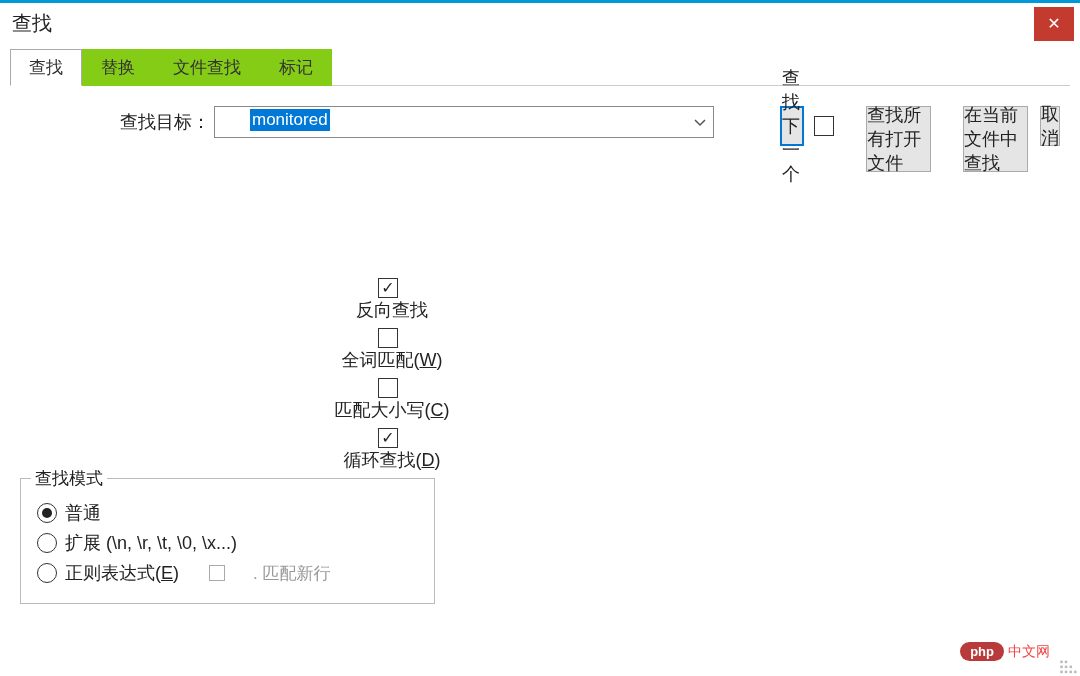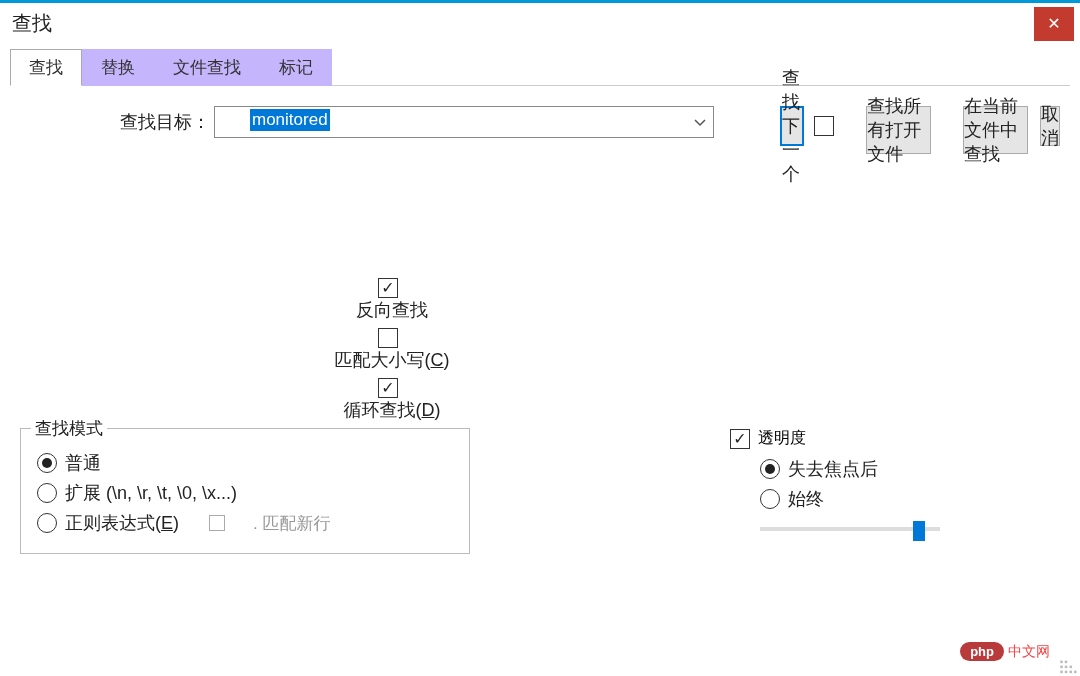--- a/index.html
+++ b/index.html
@@ -46,21 +46,21 @@
       border-bottom: 1px solid #ccc;
       margin: 4px 10px 0 10px;
     }
     .tab {
       padding: 6px 18px;
       font-size: 17px;
       color: #333;
       cursor: pointer;
       border: 1px solid transparent;
       border-bottom: none;
-      background: #c4b5fd;
+      background: #84cc16;
       position: relative;
       top: 1px;
     }
     .tab.active {
       border: 1px solid #aaa;
       border-bottom: 1px solid #fff;
       background: #fff;
     }
     .content {
       display: flex;
@@ -162,21 +162,21 @@
       background: #e5e5e5;
       border: 1px solid #aaa;
       font-size: 18px;
       color: #222;
       cursor: pointer;
       display: flex;
       align-items: center;
       justify-content: center;
     }
     .btn.tall {
-      height: 48px;
+      height: 66px;
       margin-left: 20px;
     }
     .btn.primary {
       border: 2px solid #0078d7;
     }
     .btn-row-first {
       display: flex;
       align-items: flex-start;
       gap: 10px;
     }
@@ -193,21 +193,21 @@
       gap: 20px;
       padding: 0 20px;
       margin-top: -10px;
     }
     .group {
       position: relative;
       border: 1px solid #bbb;
       padding: 16px 16px 12px 16px;
     }
     .group-left {
-      width: 450px;
+      width: 415px;
     }
     .group-title {
       position: absolute;
       top: -12px;
       left: 10px;
       background: #fff;
       padding: 0 4px;
       font-size: 17px;
       color: #222;
     }
@@ -346,20 +346,24 @@
       </div>
     </div>
 
     <div class="options-block">
       <div class="chk-row">
         <span class="chk checked"></span>
         <span>反向查找</span>
       </div>
       <div class="chk-row">
         <span class="chk"></span>
+        <span><span>全词匹配(</span><span class="underline">W</span><span>)</span></span>
+      </div>
+      <div class="chk-row">
+        <span class="chk"></span>
         <span><span>匹配大小写(</span><span class="underline">C</span><span>)</span></span>
       </div>
       <div class="chk-row">
         <span class="chk checked"></span>
         <span><span>循环查找(</span><span class="underline">D</span><span>)</span></span>
       </div>
     </div>
   </div>
 
   <div class="right-col">
@@ -389,40 +393,20 @@
         <span class="radio"></span>
         <span><span>正则表达式(</span><span class="underline">E</span><span>)</span></span>
       </div>
       <div class="disabled-label">
         <span class="chk small disabled"></span>
         <span>. 匹配新行</span>
       </div>
     </div>
   </div>
 
-  <div class="trans-wrap">
-    <div class="trans-title-row">
-      <span class="chk checked"></span>
-      <span>透明度</span>
-    </div>
-    <div class="trans-inner">
-      <div class="radio-row">
-        <span class="radio checked"></span>
-        <span>失去焦点后</span>
-      </div>
-      <div class="radio-row">
-        <span class="radio"></span>
-        <span>始终</span>
-      </div>
-      <div class="slider-wrap">
-        <div class="slider-track"></div>
-        <div class="slider-thumb"></div>
-      </div>
-    </div>
-  </div>
 </div>
 
 <div class="watermark">
   <span class="watermark-pill">php</span>
   <span class="watermark-text">中文网</span>
 </div>
 
 <div class="resize-grip">▪▪<br>▪▪▪<br>▪▪▪▪</div>
 
 </body></html>

